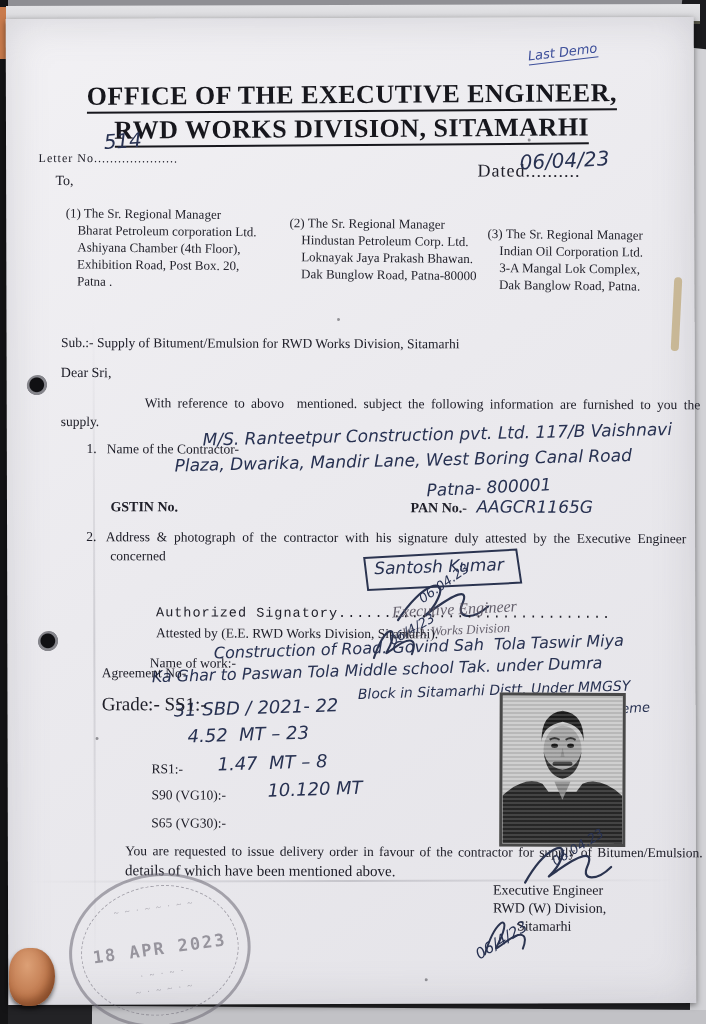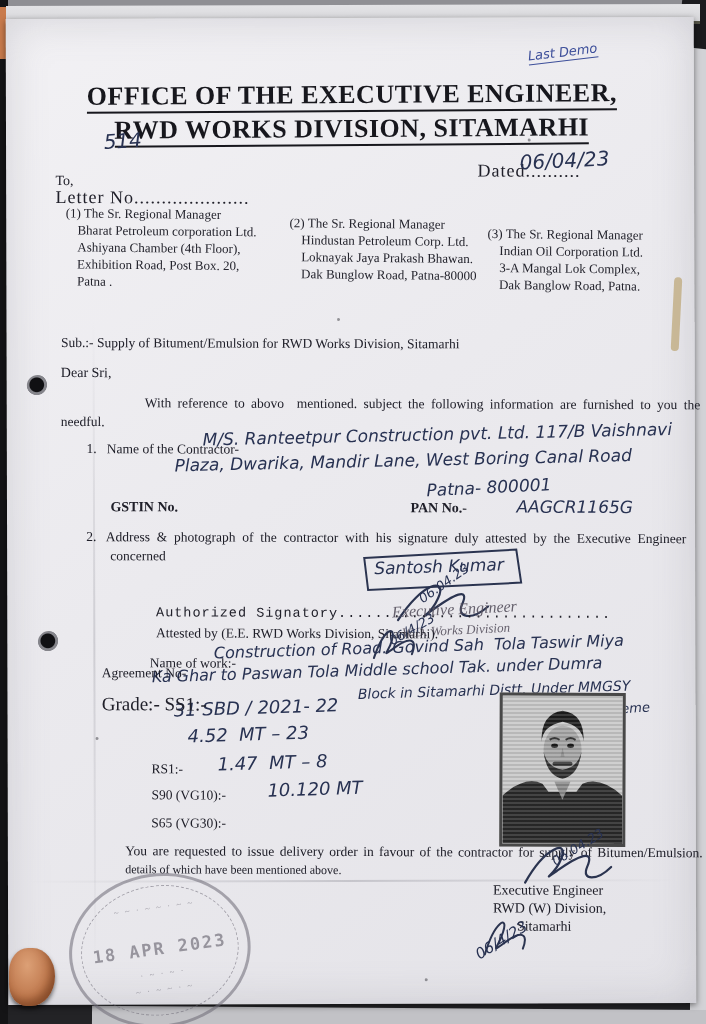--- a/index.html
+++ b/index.html
@@ -64,21 +64,21 @@
 
       <div class="hw blue" style="left:520px;top:30px;font-size:13px;transform:rotate(-7deg);border-bottom:1.5px solid #3d4f9a;padding-bottom:1px;">Last Demo</div>
 
       <div class="header-line" style="top:62px;transform:rotate(-0.6deg);">
         <span>OFFICE OF THE EXECUTIVE ENGINEER,</span>
       </div>
       <div class="header-line" style="top:96px;transform:rotate(-0.6deg);">
         <span>RWD WORKS DIVISION, SITAMARHI</span>
       </div>
 
-      <div class="t dotrow" style="left:48px;top:134px;font-size:18px;margin-top:36px;">Letter No.....................</div>
+      <div class="t dotrow" style="left:31px;top:134px;font-size:12px;">Letter No.....................</div>
       <div class="hw" style="left:96px;top:113px;font-size:20px;transform:rotate(-4deg);">514</div>
       <div class="t dotrow" style="left:470px;top:142px;font-size:18px;">Dated..........</div>
       <div class="hw" style="left:512px;top:132px;font-size:20px;transform:rotate(-3deg);">06/04/23</div>
       <div class="t" style="left:48px;top:156px;font-size:14px;">To,</div>
 
       <div class="recip" style="left:58px;top:188px;transform:rotate(0.4deg);">
         <div>(1) The Sr. Regional Manager</div>
         <div>Bharat Petroleum corporation Ltd.</div>
         <div>Ashiyana Chamber (4th Floor),</div>
         <div>Exhibition Road, Post Box. 20,</div>
@@ -93,30 +93,30 @@
       <div class="recip" style="left:480px;top:207px;transform:rotate(0.4deg);">
         <div>(3) The Sr. Regional Manager</div>
         <div>Indian Oil Corporation Ltd.</div>
         <div>3-A Mangal Lok Complex,</div>
         <div>Dak Banglow Road, Patna.</div>
       </div>
 
       <div class="t" style="left:54px;top:318px;font-size:13.5px;">Sub.:- Supply of Bitument/Emulsion for RWD Works Division, Sitamarhi</div>
       <div class="t" style="left:54px;top:348px;font-size:14px;">Dear Sri,</div>
       <div class="t" style="left:138px;top:378px;font-size:13.5px;word-spacing:3px;">With reference to abovo  mentioned. subject the following information are furnished to you the</div>
-      <div class="t" style="left:54px;top:397px;font-size:13.5px;">needful.</div>
+      <div class="t" style="left:54px;top:397px;font-size:13.5px;">supply.</div>
 
       <div class="t" style="left:80px;top:424px;font-size:13.5px;">1.   Name of the Contractor-</div>
       <div class="hw" style="left:196px;top:412px;font-size:17px;transform:rotate(-1.5deg);">M/S. Ranteetpur Construction pvt. Ltd. 117/B Vaishnavi</div>
       <div class="hw" style="left:168px;top:438px;font-size:17px;transform:rotate(-1.5deg);">Plaza, Dwarika, Mandir Lane, West Boring Canal Road</div>
       <div class="hw" style="left:420px;top:462px;font-size:17px;transform:rotate(-3deg);">Patna- 800001</div>
 
       <div class="t" style="left:104px;top:482px;font-size:14px;font-weight:bold;">GSTIN No.</div>
       <div class="t" style="left:404px;top:482px;font-size:14px;font-weight:bold;">PAN No.-</div>
-      <div class="hw" style="left:470px;top:478px;font-size:17px;margin-left:40px;">AAGCR1165G</div>
+      <div class="hw" style="left:470px;top:478px;font-size:17px;">AAGCR1165G</div>
 
       <div class="t" style="left:80px;top:512px;font-size:13.5px;">2.   Address  &amp;  photograph  of  the  contractor  with  his  signature  duly  attested  by  the  Executive  Engineer</div>
       <div class="t" style="left:104px;top:531px;font-size:13.5px;">concerned</div>
 
       <div class="sigbox">
         <svg class="sigsvg" style="left:0;top:0;" width="168" height="46" viewBox="0 0 168 46">
           <path d="M6,12 L158,3 L163,36 L10,44 Z" fill="none" stroke="#2b3450" stroke-width="2"></path>
         </svg>
         <div class="nm">Santosh Kumar</div>
       </div>
@@ -162,21 +162,21 @@
           <ellipse cx="52" cy="50" rx="3.4" ry="2.2" fill="#23211e"></ellipse>
           <ellipse cx="68" cy="50" rx="3.4" ry="2.2" fill="#23211e"></ellipse>
           <path d="M47,44 Q52,41 57,44" stroke="#23211e" stroke-width="2" fill="none"></path>
           <path d="M63,44 Q68,41 73,44" stroke="#23211e" stroke-width="2" fill="none"></path>
           <path d="M60,52 L58,61 L62,61 Z" fill="#8f8881"></path>
         </svg>
         <div class="photo-noise"></div>
       </div>
 
       <div class="t" style="left:120px;top:826px;font-size:13.5px;word-spacing:2px;">You are requested to issue delivery order in favour of the contractor for supply of Bitumen/Emulsion. The</div>
-      <div class="t" style="left:120px;top:845px;font-size:12px;">details of which have been mentioned above.</div>
+      <div class="t" style="left:120px;top:845px;font-size:15px;">details of which have been mentioned above.</div>
 
       <div class="stamp-round">
         <div class="inner"></div>
         <div class="stamp-mini" style="top:26px;">~ ~ · ~ ~ · ~ ~</div>
         <div class="stamp-date">18 APR 2023</div>
         <div class="stamp-mini" style="top:92px;">· ~ · ~ ·</div>
         <div class="stamp-mini" style="top:108px;">~ · ~ ~ · ~</div>
       </div>
 
 

